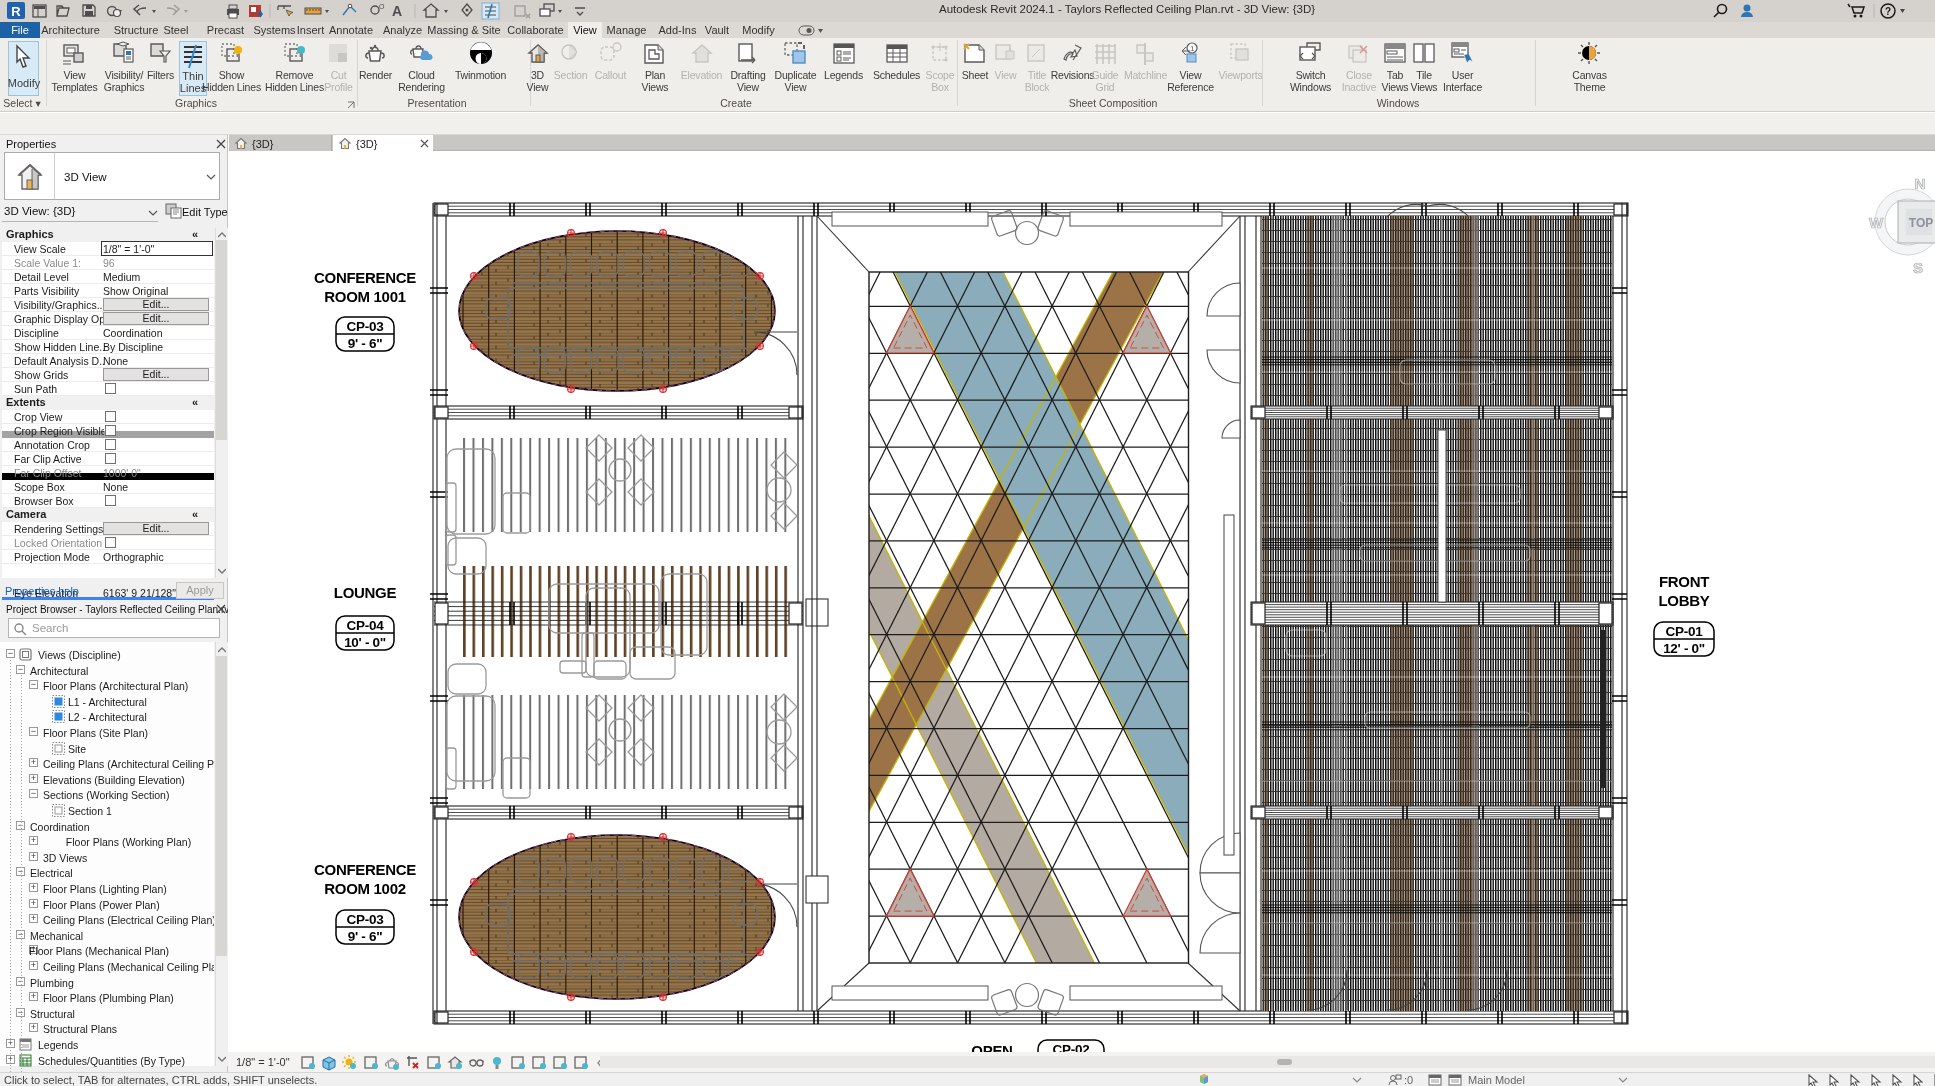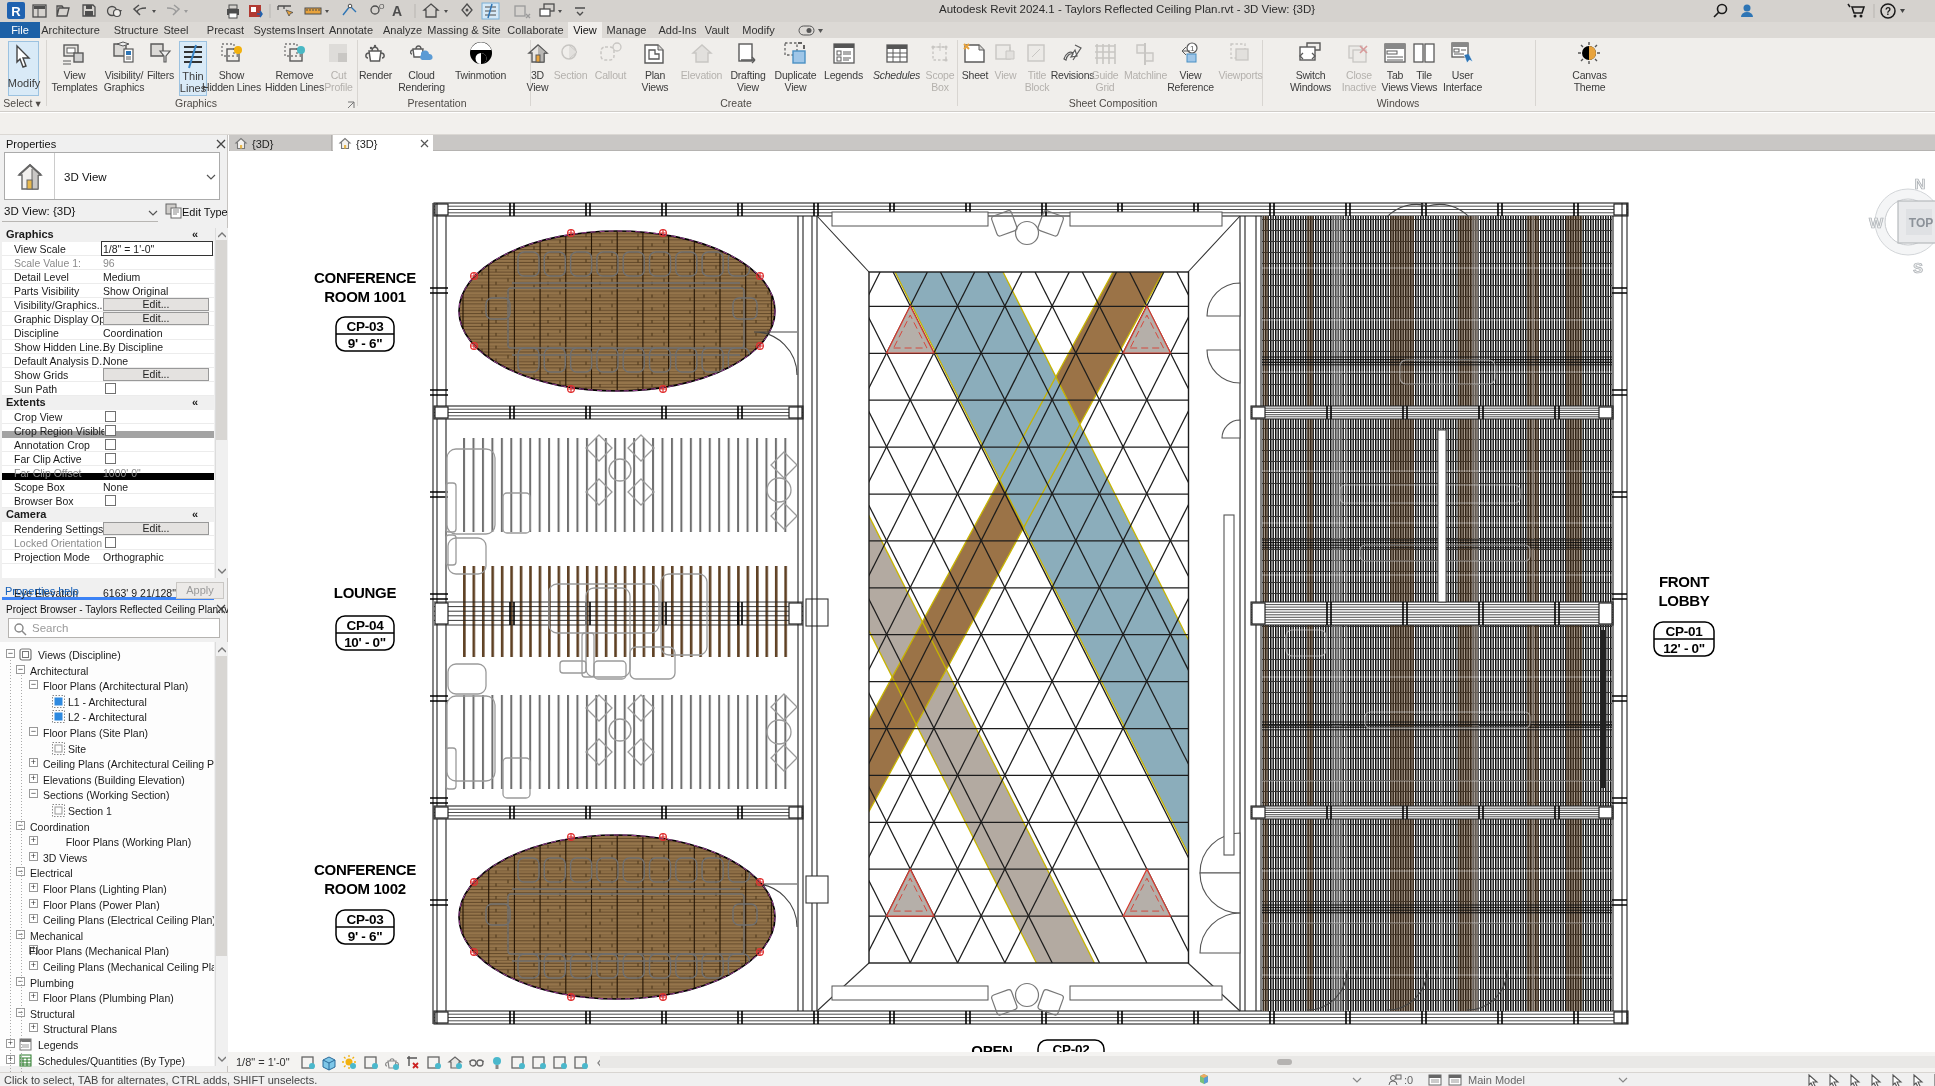--- a/index.html
+++ b/index.html
@@ -316,21 +316,21 @@
 <div class="btn" style="left:821px;width:45px;">
     <svg width="26" height="26" viewBox="0 0 26 26">
       <rect x="3" y="3" width="20" height="19" fill="#fff" stroke="#5a5a5a" stroke-width="1.3"></rect>
       <rect x="3" y="3" width="20" height="4" fill="#555"></rect>
       <rect x="6" y="10" width="4" height="4" fill="none" stroke="#5a5a5a"></rect>
       <rect x="6" y="16" width="4" height="4" fill="none" stroke="#5a5a5a"></rect>
       <path d="M12 11 h8 M12 13 h8 M12 17 h8 M12 19 h6" stroke="#5a5a5a"></path>
     </svg>
     <div>Legends</div>
   </div>
-<div class="btn" style="left:869px;width:55px;font-style:italic;">
+<div class="btn" style="left:869px;width:55px;">
     <svg width="26" height="26" viewBox="0 0 26 26">
       <rect x="3" y="4" width="20" height="17" fill="#fff" stroke="#5a5a5a" stroke-width="1.3"></rect>
       <rect x="3" y="4" width="20" height="4" fill="#555"></rect>
       <path d="M3 12 h20 M3 16 h20 M9 8 v13 M16 8 v13" stroke="#5a5a5a"></path>
     </svg>
     <div>Schedules</div>
   </div>
 <div class="btn dis" style="left:923px;width:34px;">
     <svg width="26" height="26" viewBox="0 0 26 26">
       <rect x="6" y="6" width="13" height="13" fill="none" stroke="#c8c6c3" stroke-dasharray="2.5 2" stroke-width="1.4"></rect>

